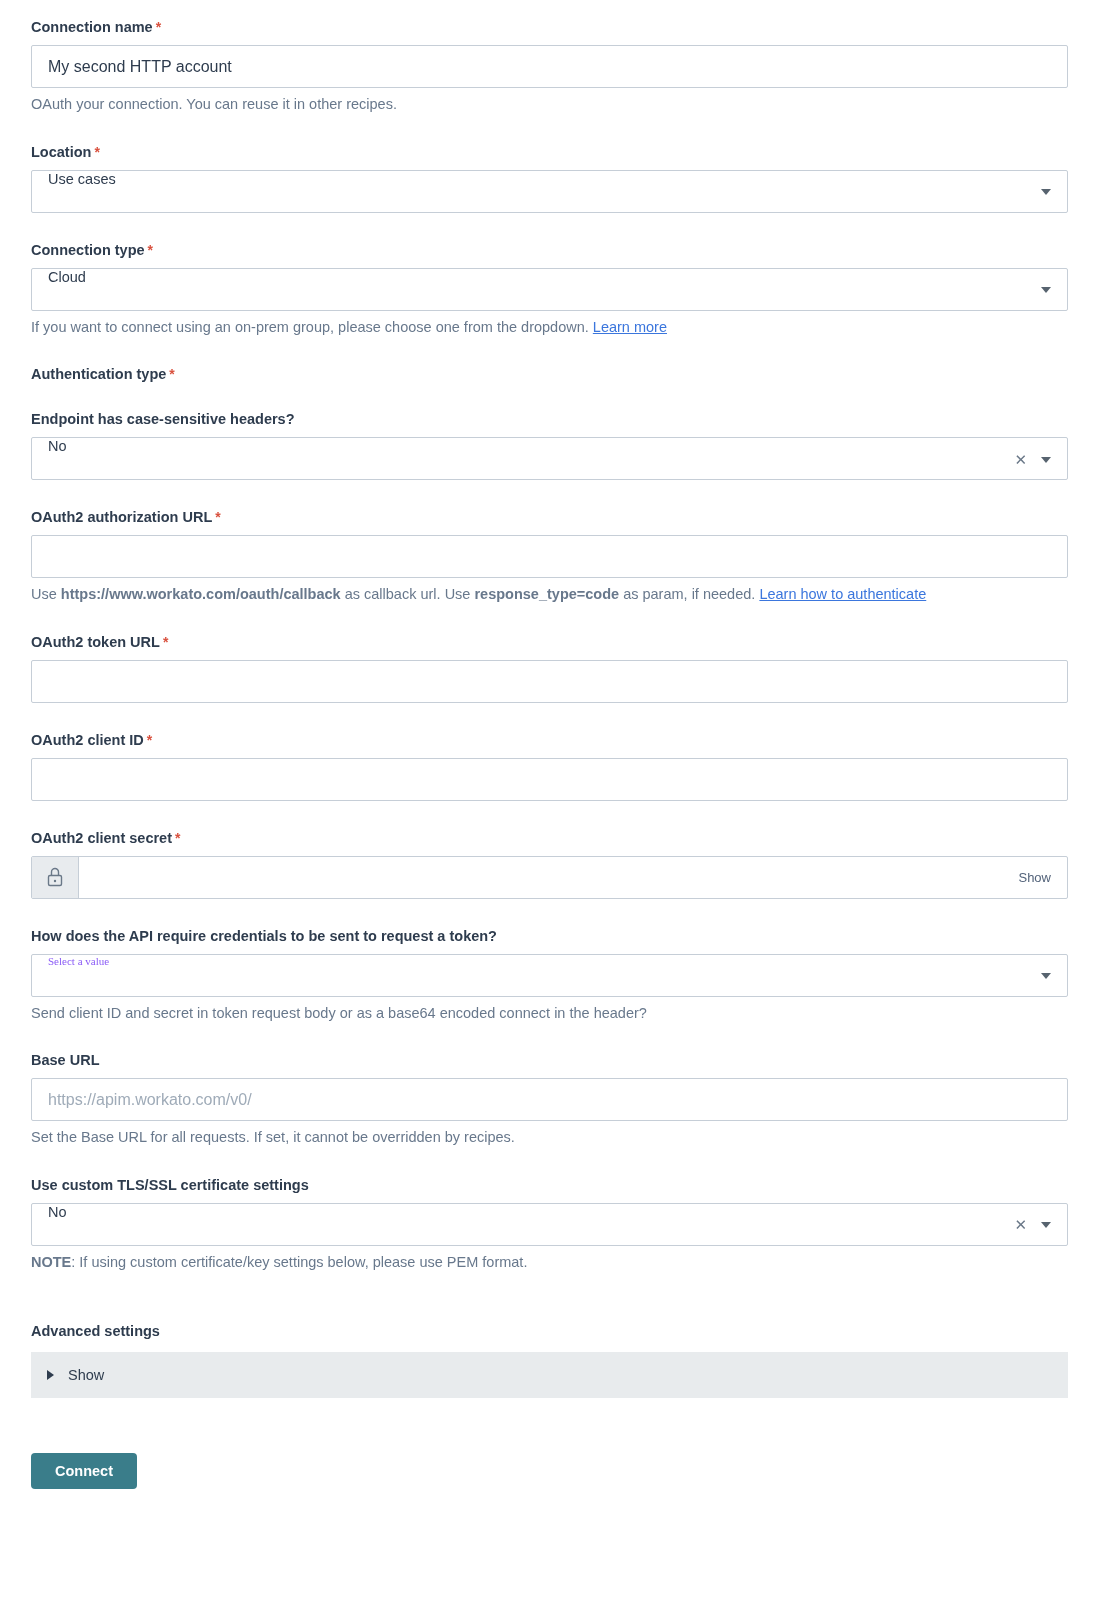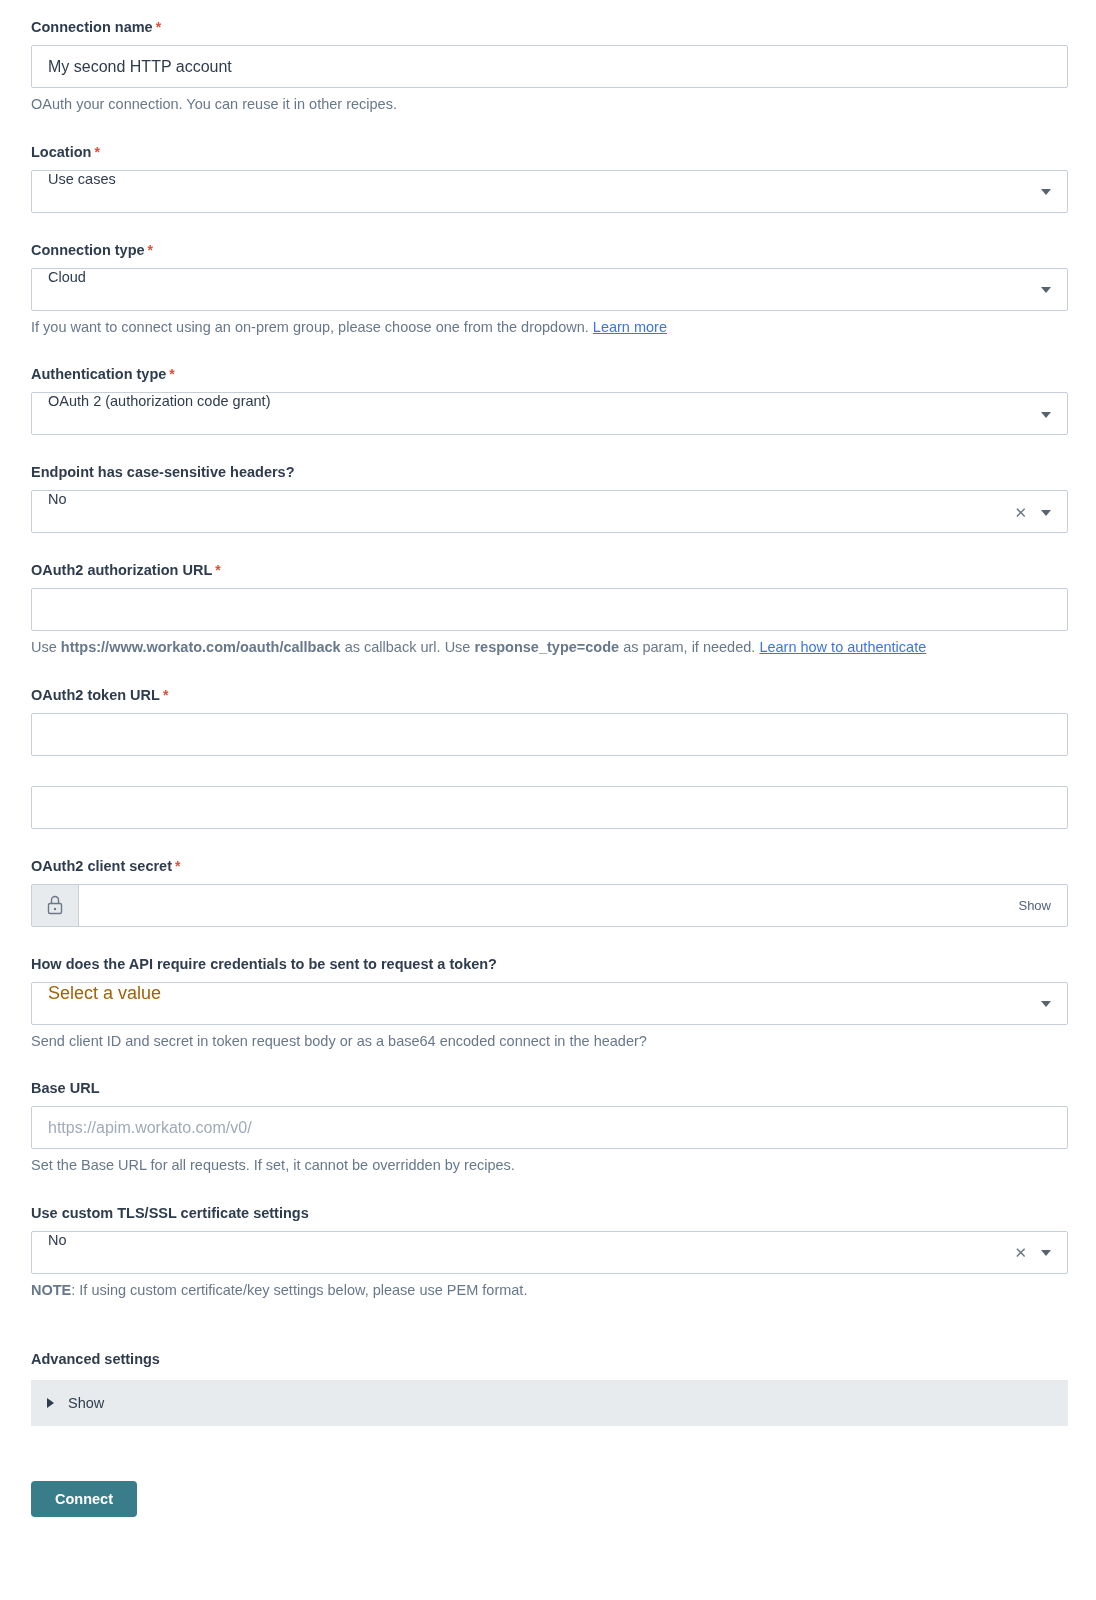--- a/index.html
+++ b/index.html
@@ -45,21 +45,21 @@
     display: flex;
     width: 100%;
     height: 43px;
     border: 1px solid #c6ced7;
     border-radius: 2px;
     padding: 0 44px 0 16px;
     background: #ffffff;
     cursor: pointer;
   }
   .select-value { font-size: 14.5px; color: #2e3c4e; }
-  .select-placeholder { font-size: 18px; color: #a16207; }
+  .select-placeholder { font-size: 11px; color: #8b5cf6; font-family: Liberation Serif, serif; }
   .caret-down {
     position: absolute;
     right: 16px;
     top: 50%;
     margin-top: -2px;
     width: 0; height: 0;
     border-left: 5px solid transparent;
     border-right: 5px solid transparent;
     border-top: 6px solid #57636f;
   }
@@ -188,24 +188,20 @@
   <div class="select-control">
     <span class="select-value">Cloud</span>
     <span class="caret-down"></span>
   </div>
   <div class="help-text"><span>If you want to connect using an on-prem group, please choose one from the dropdown. </span><a class="help-link">Learn more</a></div>
 </div>
 
 
 <div class="field-group">
   <div class="field-label"><span>Authentication type</span><span class="required-star">*</span></div>
-  <div class="select-control">
-    <span class="select-value">OAuth 2 (authorization code grant)</span>
-    <span class="caret-down"></span>
-  </div>
 </div>
 
 
 <div class="field-group">
   <div class="field-label"><span>Endpoint has case-sensitive headers?</span></div>
   <div class="select-control">
     <span class="select-value">No</span>
     <span class="clear-x">✕</span>
     <span class="caret-down"></span>
   </div>
@@ -219,20 +215,21 @@
 </div>
 
 
 <div class="field-group">
   <div class="field-label"><span>OAuth2 token URL</span><span class="required-star">*</span></div>
   <input class="text-input" type="text" value="" style="">
 </div>
 
 
 <div class="field-group">
+  <div class="field-label"><span>OAuth2 client ID</span><span class="required-star">*</span></div>
   <input class="text-input" type="text" value="" style="">
 </div>
 
 
 <div class="field-group">
   <div class="field-label"><span>OAuth2 client secret</span><span class="required-star">*</span></div>
   <div class="secret-field">
     <div class="secret-prefix">
       <svg class="lock-svg" width="18" height="22" viewBox="0 0 18 22">
         <rect x="2.5" y="9.5" width="13" height="10" rx="1.5" fill="none" stroke="#6a7888" stroke-width="1.4"></rect>

